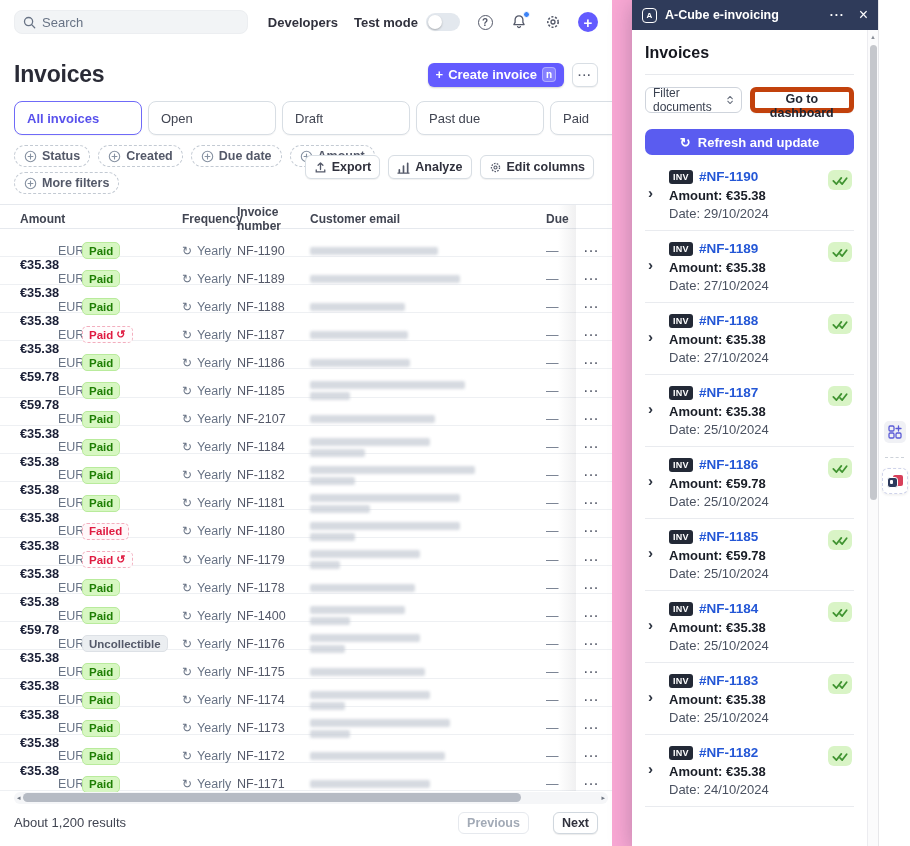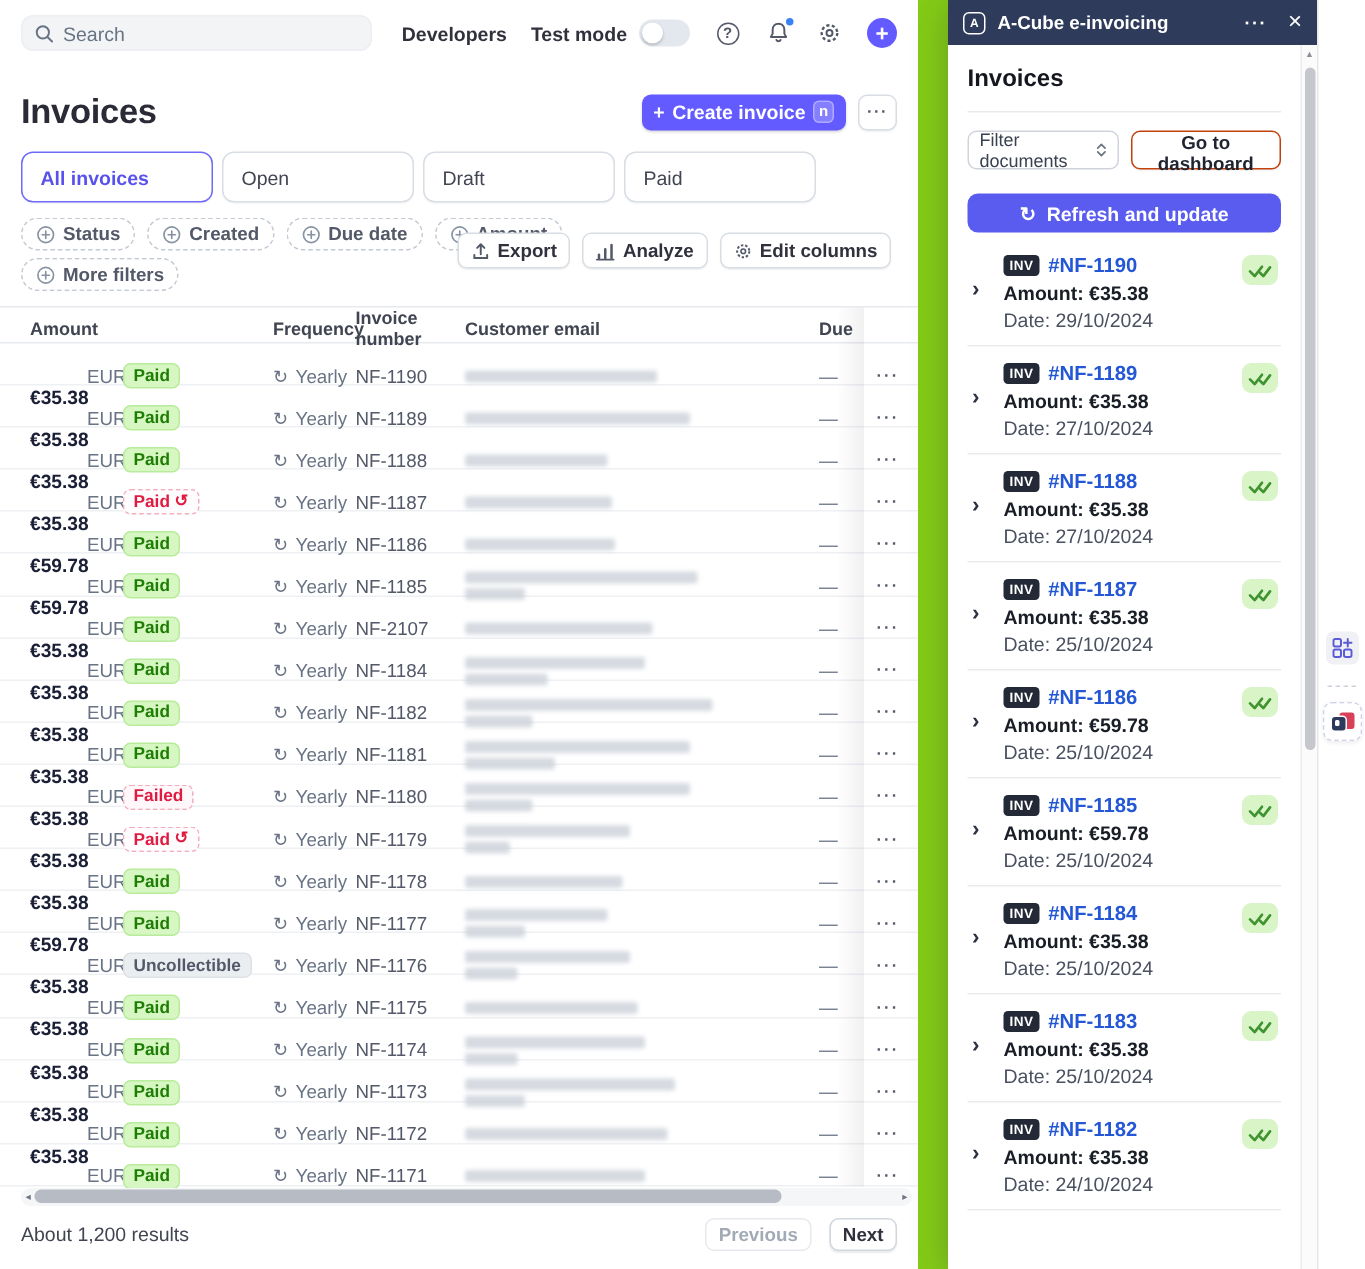--- a/index.html
+++ b/index.html
@@ -1,18 +1,18 @@
 <!DOCTYPE html>
 <html><head>
 <meta charset="utf-8">
 <style>
   * { box-sizing: border-box; margin: 0; padding: 0; }
   html,body { background:#fff; }
   body { font-family: "Liberation Sans", sans-serif; color:#30313d; }
-  .stage { position:relative; width:910px; height:846px; background:#84cc16; overflow:hidden; font-size:13px; }
+  .stage { position:relative; width:910px; height:846px; background:#f9a8d4; overflow:hidden; font-size:13px; }
 
   
   .main { position:absolute; left:0; top:0; width:612px; height:846px; overflow:hidden; background:#fff; }
 
   .topbar { display:flex; align-items:center; justify-content:space-between; height:44px; padding:0 14px; }
   .search { width:234px; height:24px; background:#f2f4f6; border:1px solid #eceef1; border-radius:8px;
             display:flex; align-items:center; gap:6px; padding:0 8px; color:#687385; font-size:13px; }
   .tb-right { display:flex; align-items:center; gap:16px; }
   .tb-link { font-weight:600; color:#30313d; font-size:13px; cursor:pointer; }
   .testmode { display:flex; align-items:center; gap:8px; }
@@ -69,40 +69,40 @@
   .col-shadow { position:absolute; top:0; bottom:0; left:558px; width:18px; pointer-events:none;
                 background:linear-gradient(to right, rgba(48,49,61,0), rgba(48,49,61,.07)); }
 
   .hscroll { margin:1px 4px 0 14px; height:12px; background:#f5f6f8; border-radius:7px; position:relative;
              display:flex; align-items:center; justify-content:space-between; padding:0 3px; }
   .hthumb { position:absolute; left:9px; top:1.5px; width:498px; height:9px; border-radius:5px; background:#b6bbc4; cursor:grab; }
   .harrow { font-size:7px; color:#6f7682; z-index:1; }
 
   .footer { display:flex; justify-content:space-between; align-items:center; padding:0 14px; margin-top:8px; }
   .results { font-size:13px; color:#414552; }
-  .pager { display:flex; gap:12px; }
+  .pager { display:flex; gap:24px; }
   .page-btn { height:22px; padding:0 8px; border-radius:6px; font-size:12.5px; font-weight:600; background:#fff; font-family:inherit; cursor:pointer; }
   .page-btn.disabled { border:1px solid #e6e9ee; color:#a2aab6; }
   .page-btn.enabled { border:1px solid #d0d7de; color:#30313d; box-shadow:0 1px 1px rgba(0,0,0,.08); }
 
   
   .panel { position:absolute; left:632px; top:0; width:246px; height:846px; background:#fff; overflow:hidden;
            box-shadow:0 4px 22px rgba(30,35,60,.28); }
   .p-header { height:30px; background:#2f3b5a; display:flex; align-items:center; padding:0 10px; gap:8px; }
   .p-logo { width:15px; height:15px; border:1.6px solid #fff; border-radius:4px; display:grid; place-items:center; color:#fff; font-size:8px; font-weight:700; }
   .p-title { color:#fff; font-size:12.5px; font-weight:600; flex:1; }
   .p-dots { color:#fff; letter-spacing:1px; font-weight:700; font-size:12px; cursor:pointer; }
   .p-close { color:#fff; font-size:16px; margin-left:6px; line-height:1; cursor:pointer; }
   .p-body { padding:10px 24px 0 13px; height:816px; position:relative; }
   .p-h2 { font-size:16px; font-weight:700; color:#15171f; margin:4px 0 12px; }
   .p-div { border-top:1px solid #e7e9ed; margin-bottom:12px; }
   .p-controls { display:flex; gap:8px; margin-bottom:16px; }
   .p-select { height:26px; border:1px solid #cfd4dc; border-radius:6px; display:inline-flex; align-items:center; gap:6px;
               padding:0 7px; font-size:12px; color:#3a4150; background:#fff; cursor:pointer; }
-  .p-dash-btn { height:26px; border:1px solid #c2410c; border-radius:6px; padding:0 8px; font-size:12.5px; font-weight:700;
+  .p-dash-btn { height:26px; border:5px solid #c2410c; border-radius:6px; padding:0 8px; font-size:12.5px; font-weight:700;
                 color:#1f2430; background:#fff; box-shadow:0 1px 1px rgba(0,0,0,.05); font-family:inherit; cursor:pointer; }
   .p-tabs { display:flex; position:relative; border-bottom:1px solid #e7e9ed; margin-bottom:12px; }
   .p-tab { flex:1; text-align:center; font-size:11px; font-weight:700; letter-spacing:.4px; padding:6px 0 9px; color:#6b7280; cursor:pointer; }
   .p-tab.active { color:#2563eb; }
   .p-tab-ind { position:absolute; right:0; bottom:-1px; width:88px; height:2px; background:#4a56e2; }
   .p-refresh { width:100%; height:26px; border:none; border-radius:7px; background:#5a5cf0; color:#fff; font-size:13px; font-weight:700;
                display:flex; align-items:center; justify-content:center; gap:7px; margin-bottom:4px; font-family:inherit; cursor:pointer; }
   .p-refresh-ic { font-size:13px; line-height:1; }
   .p-item { position:relative; padding:10px 0 9px 24px; border-bottom:1px solid #e9ebef; }
   .p-chevron { position:absolute; left:3px; top:26px; color:#2c3340; font-size:15px; font-weight:600; line-height:1; cursor:pointer; }
@@ -183,20 +183,21 @@
         <button class="more-btn">
             <span>···</span>
           </button>
       </div>
     </div>
 
     <div class="tabs">
         <button class="vtab active">All invoices</button>
         <button class="vtab">Open</button>
         <button class="vtab">Draft</button>
+        <button class="vtab">Past due</button>
         <button class="vtab">Paid</button>
       </div>
 
     <div class="filter-area">
       <div class="chip-row">
           <span class="chip">
     <svg width="13" height="13" viewBox="0 0 14 14">
               <circle cx="7" cy="7" r="5.6" fill="none" stroke="#8792a2" stroke-width="1.2"></circle>
               <path d="M7 4.4v5.2M4.4 7h5.2" stroke="#8792a2" stroke-width="1.2" stroke-linecap="round"></path>
             </svg>
@@ -506,21 +507,21 @@
           <div class="t-row">
     <span class="amount">€59.78</span>
     <span class="eur">EUR</span>
     <span><span class="badge badge-paid">
                 <span>Paid</span>
               </span></span>
     <span class="freq">
       <span class="freq-ic">↻</span>
       <span>Yearly</span>
     </span>
-    <span class="invnum">NF-1177</span>
+    <span class="invnum">NF-1400</span>
     <span class="email">
               <span class="blur-bar" style="width: 95px;"></span>
               <span class="blur-bar" style="width: 40px;"></span>
             </span>
     <span class="due">—</span>
     <span class="rowdots">···</span>
   </div>
           <div class="t-row">
     <span class="amount">€35.38</span>
     <span class="eur">EUR</span>

